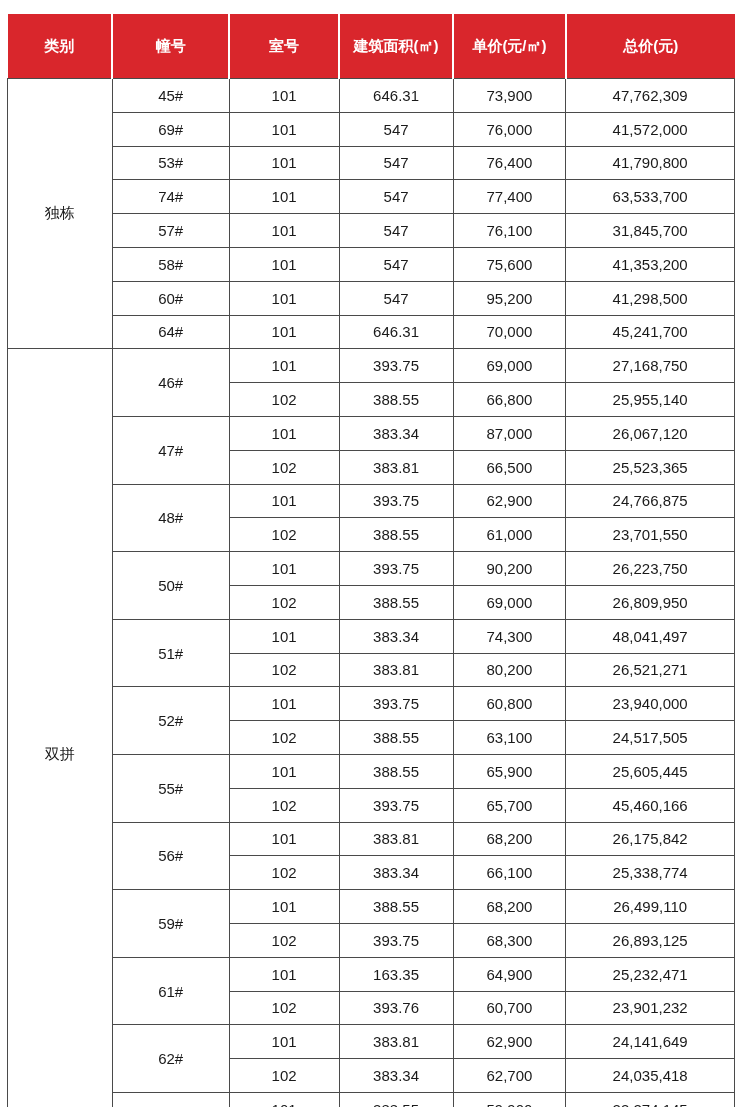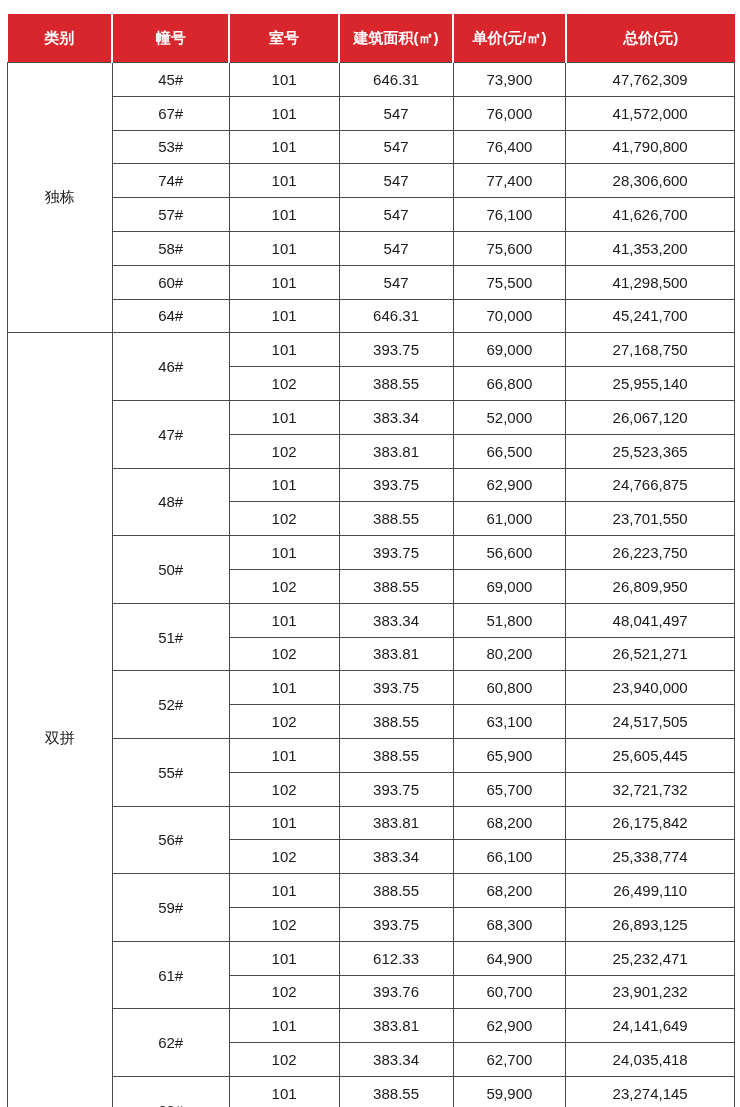--- a/index.html
+++ b/index.html
@@ -21,21 +21,21 @@
     border-collapse: collapse;
     table-layout: fixed;
     width: 728px;
   }
   thead th {
     background: #d9262c;
     color: #ffffff;
     font-weight: bold;
     font-size: 15px;
     height: 40px;
-    padding: 4px;
+    padding: 12px;
     border-left: 2px solid #ffffff;
     border-right: 2px solid #ffffff;
     text-align: center;
     vertical-align: middle;
   }
   thead th:first-child { border-left: none; }
   thead th:last-child  { border-right: none; }
   tbody td {
     border: 1px solid #4a4a4a;
     text-align: center;
@@ -72,59 +72,59 @@
     <tbody id="table-body">
         <tr>
           <td rowspan="8">独栋</td>
           <td rowspan="1">45#</td>
           <td>101</td>
           <td>646.31</td>
           <td>73,900</td>
           <td>47,762,309</td>
         </tr>
         <tr>
-          <td rowspan="1">67#</td>
+          <td rowspan="1">69#</td>
           <td>101</td>
           <td>547</td>
           <td>76,000</td>
           <td>41,572,000</td>
         </tr>
         <tr>
           <td rowspan="1">53#</td>
           <td>101</td>
           <td>547</td>
           <td>76,400</td>
           <td>41,790,800</td>
         </tr>
         <tr>
           <td rowspan="1">74#</td>
           <td>101</td>
           <td>547</td>
           <td>77,400</td>
-          <td>28,306,600</td>
+          <td>63,533,700</td>
         </tr>
         <tr>
           <td rowspan="1">57#</td>
           <td>101</td>
           <td>547</td>
           <td>76,100</td>
-          <td>41,626,700</td>
+          <td>31,845,700</td>
         </tr>
         <tr>
           <td rowspan="1">58#</td>
           <td>101</td>
           <td>547</td>
           <td>75,600</td>
           <td>41,353,200</td>
         </tr>
         <tr>
           <td rowspan="1">60#</td>
           <td>101</td>
           <td>547</td>
-          <td>75,500</td>
+          <td>95,200</td>
           <td>41,298,500</td>
         </tr>
         <tr>
           <td rowspan="1">64#</td>
           <td>101</td>
           <td>646.31</td>
           <td>70,000</td>
           <td>45,241,700</td>
         </tr>
         <tr>
@@ -138,21 +138,21 @@
         <tr>
           <td>102</td>
           <td>388.55</td>
           <td>66,800</td>
           <td>25,955,140</td>
         </tr>
         <tr>
           <td rowspan="2">47#</td>
           <td>101</td>
           <td>383.34</td>
-          <td>52,000</td>
+          <td>87,000</td>
           <td>26,067,120</td>
         </tr>
         <tr>
           <td>102</td>
           <td>383.81</td>
           <td>66,500</td>
           <td>25,523,365</td>
         </tr>
         <tr>
           <td rowspan="2">48#</td>
@@ -164,34 +164,34 @@
         <tr>
           <td>102</td>
           <td>388.55</td>
           <td>61,000</td>
           <td>23,701,550</td>
         </tr>
         <tr>
           <td rowspan="2">50#</td>
           <td>101</td>
           <td>393.75</td>
-          <td>56,600</td>
+          <td>90,200</td>
           <td>26,223,750</td>
         </tr>
         <tr>
           <td>102</td>
           <td>388.55</td>
           <td>69,000</td>
           <td>26,809,950</td>
         </tr>
         <tr>
           <td rowspan="2">51#</td>
           <td>101</td>
           <td>383.34</td>
-          <td>51,800</td>
+          <td>74,300</td>
           <td>48,041,497</td>
         </tr>
         <tr>
           <td>102</td>
           <td>383.81</td>
           <td>80,200</td>
           <td>26,521,271</td>
         </tr>
         <tr>
           <td rowspan="2">52#</td>
@@ -210,21 +210,21 @@
           <td rowspan="2">55#</td>
           <td>101</td>
           <td>388.55</td>
           <td>65,900</td>
           <td>25,605,445</td>
         </tr>
         <tr>
           <td>102</td>
           <td>393.75</td>
           <td>65,700</td>
-          <td>32,721,732</td>
+          <td>45,460,166</td>
         </tr>
         <tr>
           <td rowspan="2">56#</td>
           <td>101</td>
           <td>383.81</td>
           <td>68,200</td>
           <td>26,175,842</td>
         </tr>
         <tr>
           <td>102</td>
@@ -241,21 +241,21 @@
         </tr>
         <tr>
           <td>102</td>
           <td>393.75</td>
           <td>68,300</td>
           <td>26,893,125</td>
         </tr>
         <tr>
           <td rowspan="2">61#</td>
           <td>101</td>
-          <td>612.33</td>
+          <td>163.35</td>
           <td>64,900</td>
           <td>25,232,471</td>
         </tr>
         <tr>
           <td>102</td>
           <td>393.76</td>
           <td>60,700</td>
           <td>23,901,232</td>
         </tr>
         <tr>

